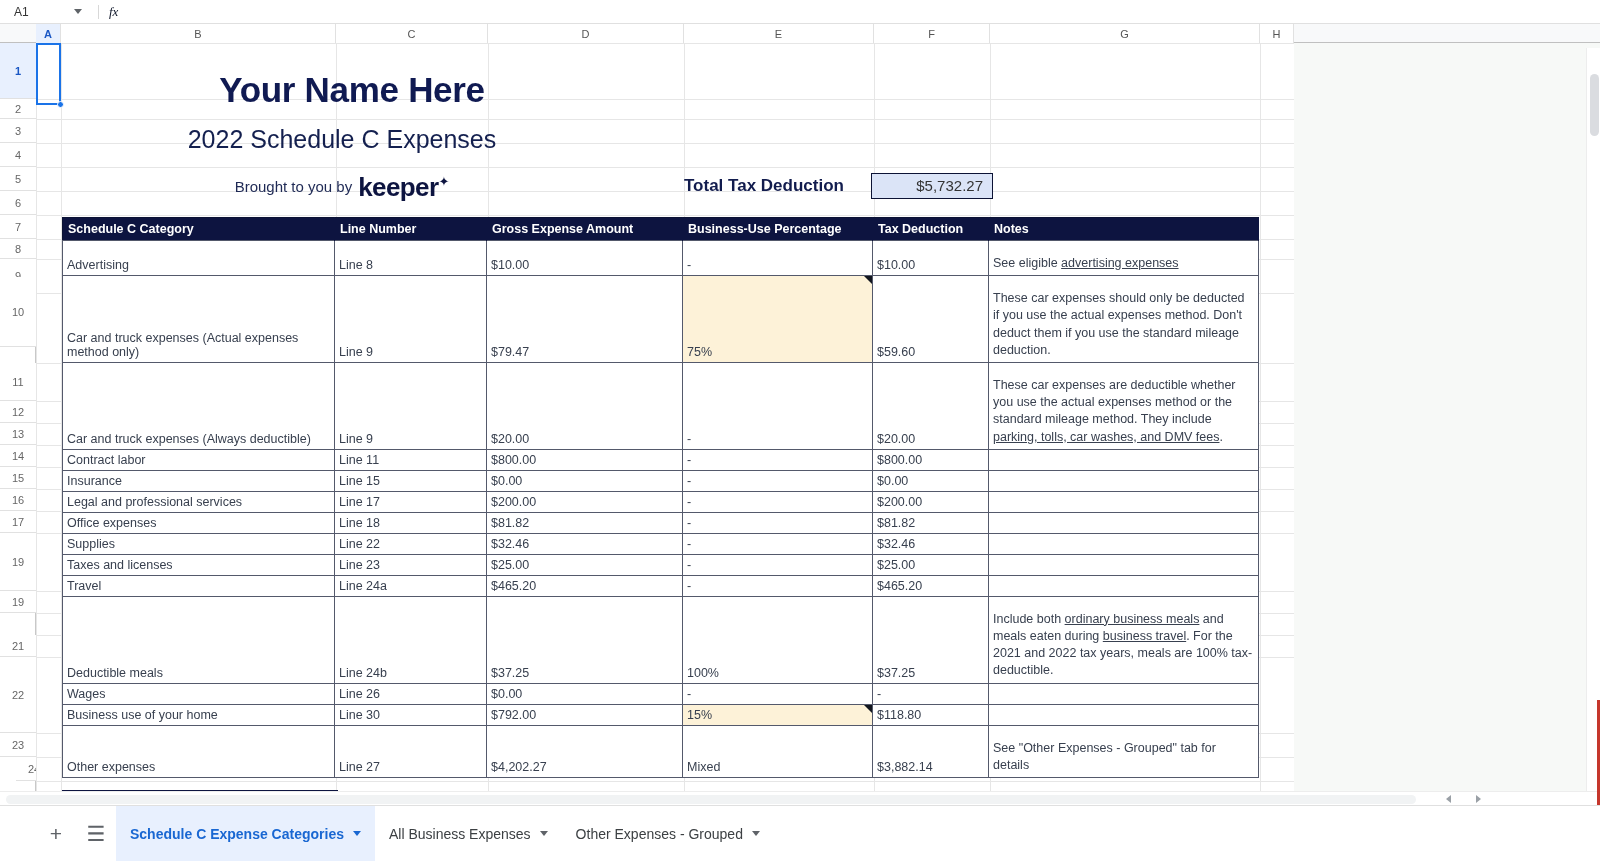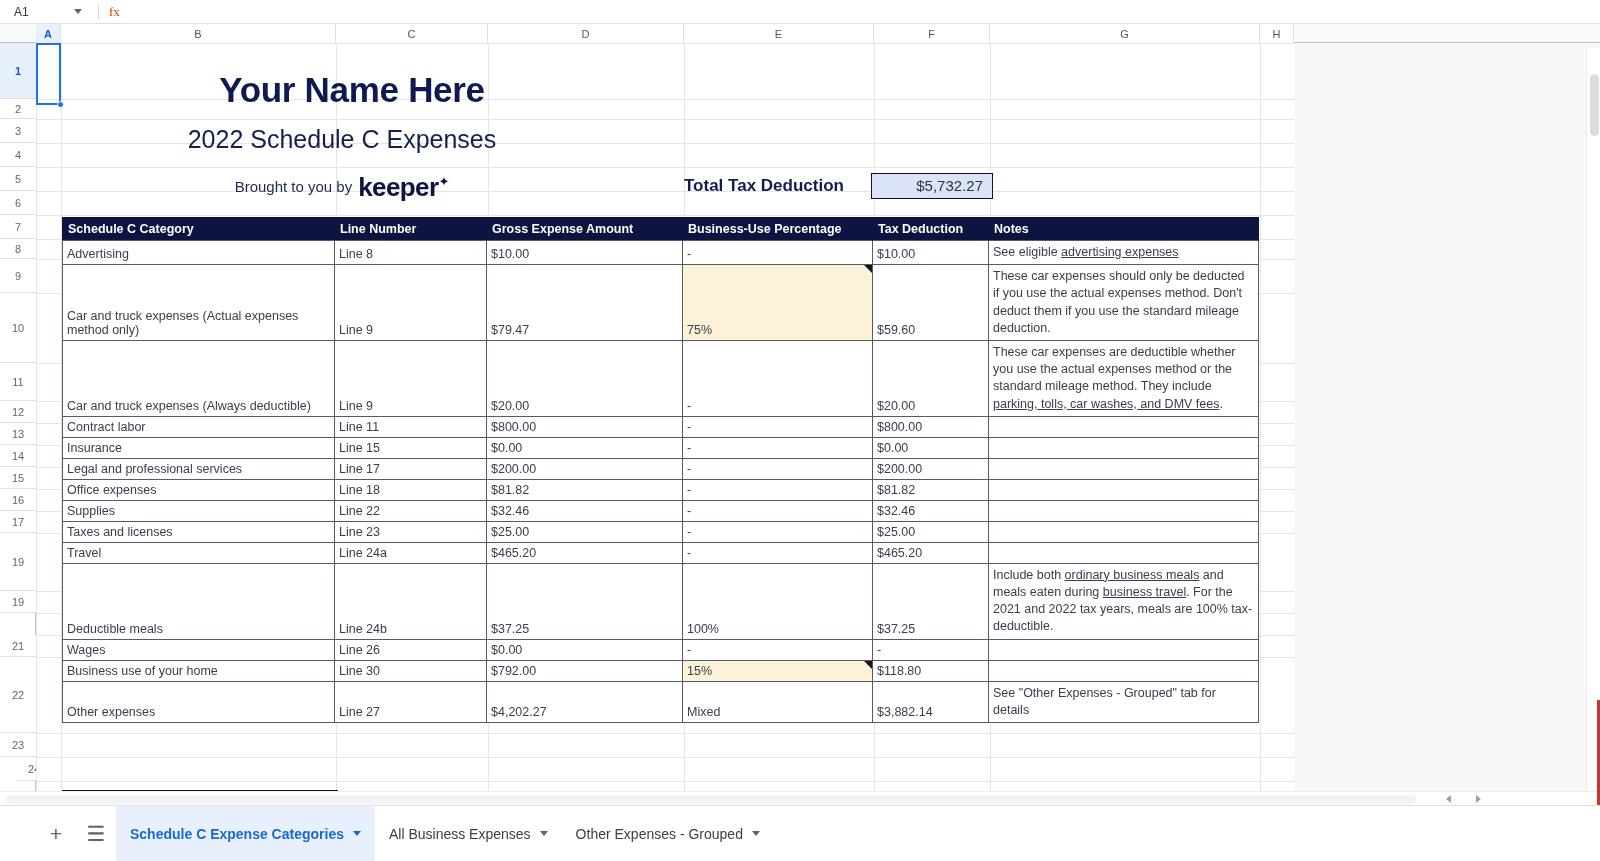--- a/index.html
+++ b/index.html
@@ -23,21 +23,21 @@
     width: 96px; height: 24px; display: flex; align-items: center;
     padding-left: 14px; font-size: 12px; color: #333; position: relative;
   }
   #name-box .caret {
     position: absolute; right: 14px; top: 9px;
     width: 0; height: 0;
     border-left: 4px solid transparent; border-right: 4px solid transparent;
     border-top: 5px solid #5f6368;
   }
   #fx-divider { width: 1px; height: 14px; background: #d8d8d8; margin: 0 10px 0 2px; }
-  #fx-label { font-family: "Liberation Serif", serif; font-size: 13px; color: #c2410c; }
+  #fx-label { font-family: "Liberation Serif", serif; font-style: italic; font-size: 13px; color: #0f172a; }
   #formula-input { flex: 1; height: 24px; font-size: 12px; color: #222; display: flex; align-items: center; padding-left: 8px; }
 
   
   #grid-shell { position: absolute; left: 0; top: 24px; width: 1600px; height: 781px; background: #ffffff; overflow: hidden; }
 
   
   #col-header-row { position: absolute; left: 0; top: 0; height: 19px; width: 1600px; background: #f8f9fa; border-bottom: 1px solid #c0c0c0; }
   .col-head {
     position: absolute; top: 0; height: 19px;
     border-right: 1px solid #e1e1e1;
@@ -121,21 +121,21 @@
     border-right: 1px solid #0d1440;
     vertical-align: middle;
   }
   #expense-table td {
     font-size: 12.5px; color: #38404f;
     border: 1px solid #54596b;
     padding: 2px 4px 3px 4px;
     vertical-align: bottom;
     background: #ffffff;
   }
-  #expense-table td.notes { vertical-align: top; line-height: 17.2px; padding-top: 3px; color: #38404f; }
+  #expense-table td.notes { vertical-align: top; line-height: 17.2px; padding-top: 14px; color: #38404f; }
   #expense-table td.hl { background: #fdf2d8; position: relative; }
   #expense-table td.hl .note-tri {
     position: absolute; right: 0; top: 0;
     width: 0; height: 0;
     border-top: 8px solid #12161f;
     border-left: 8px solid transparent;
   }
   .u { text-decoration: underline; }
 
   
@@ -211,21 +211,21 @@
   <div id="row-header-col">
       <div class="row-head sel" style="top: 0px; height: 56px;">1</div>
       <div class="row-head" style="top: 56px; height: 20px;">2</div>
       <div class="row-head" style="top: 76px; height: 24px;">3</div>
       <div class="row-head" style="top: 100px; height: 24px;">4</div>
       <div class="row-head" style="top: 124px; height: 24px;">5</div>
       <div class="row-head" style="top: 148px; height: 24px;">6</div>
       <div class="row-head" style="top: 172px; height: 24px;">7</div>
       <div class="row-head" style="top: 196px; height: 20px;">8</div>
       <div class="row-head" style="top: 216px; height: 34px;">9</div>
-      <div class="row-head" style="top: 250px; height: 70px; text-align: center;">10</div>
+      <div class="row-head" style="top: 234px; height: 70px; text-align: center;">10</div>
       <div class="row-head" style="top: 320px; height: 38px;">11</div>
       <div class="row-head" style="top: 358px; height: 22px;">12</div>
       <div class="row-head" style="top: 380px; height: 22px;">13</div>
       <div class="row-head" style="top: 402px; height: 22px;">14</div>
       <div class="row-head" style="top: 424px; height: 22px;">15</div>
       <div class="row-head" style="top: 446px; height: 22px;">16</div>
       <div class="row-head" style="top: 468px; height: 22px;">17</div>
       <div class="row-head" style="top: 490px; height: 58px;">19</div>
       <div class="row-head" style="top: 548px; height: 22px;">19</div>
       <div class="row-head" style="top: 592px; height: 22px;">20</div>

